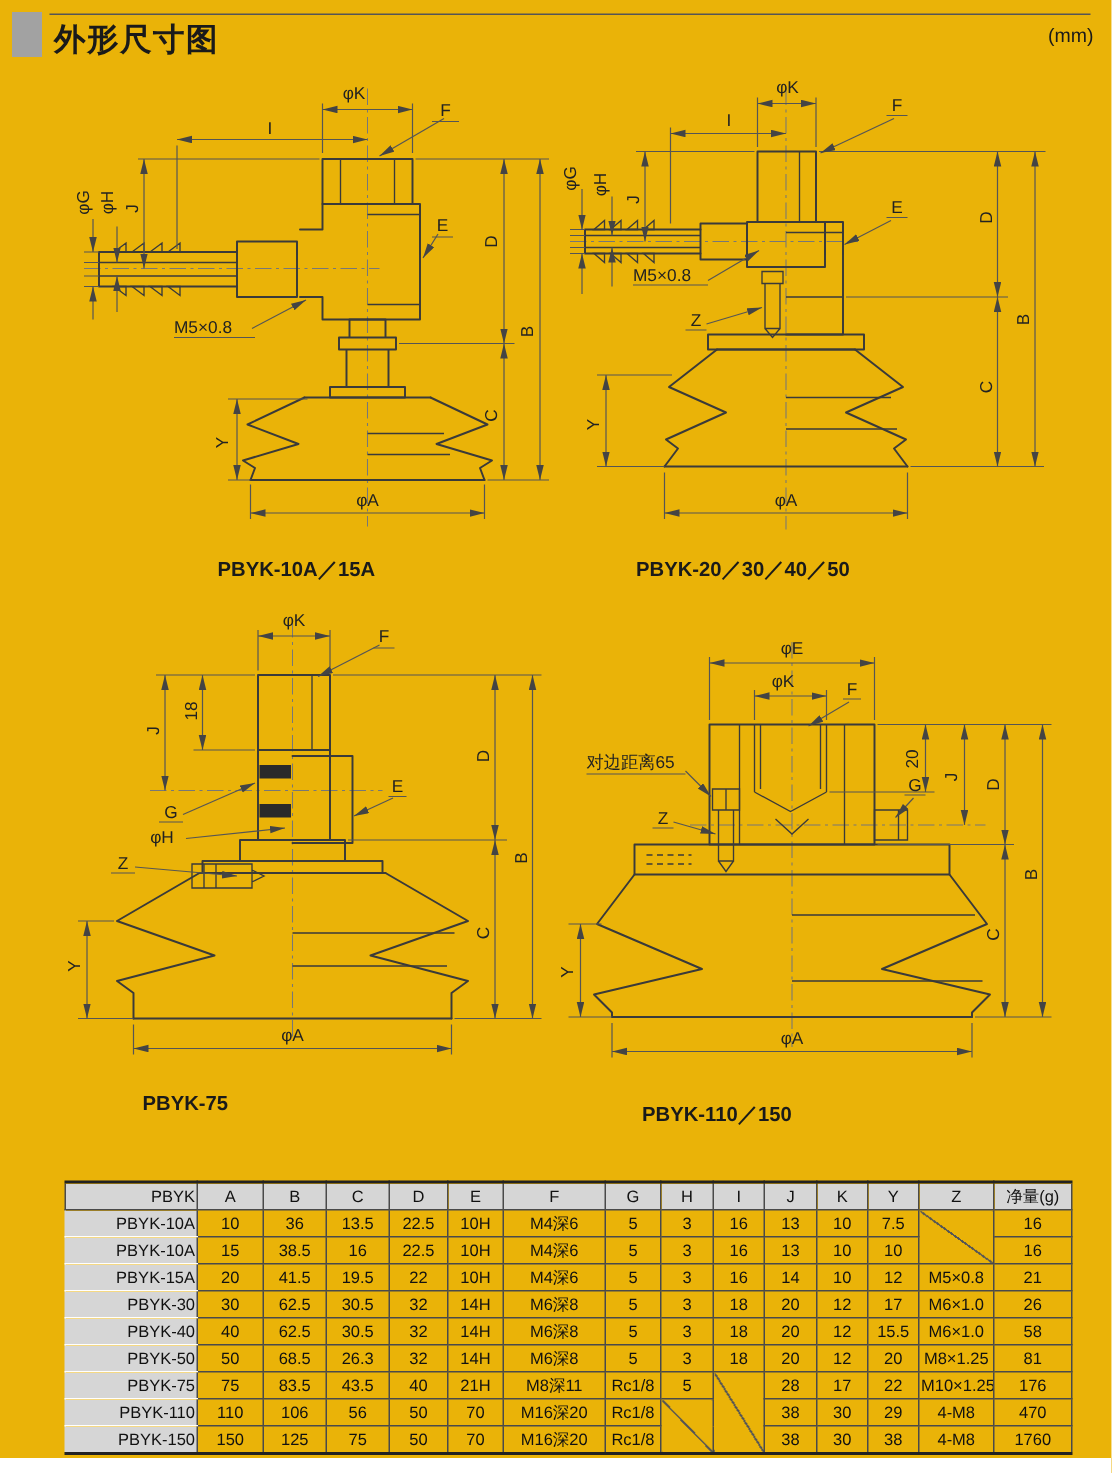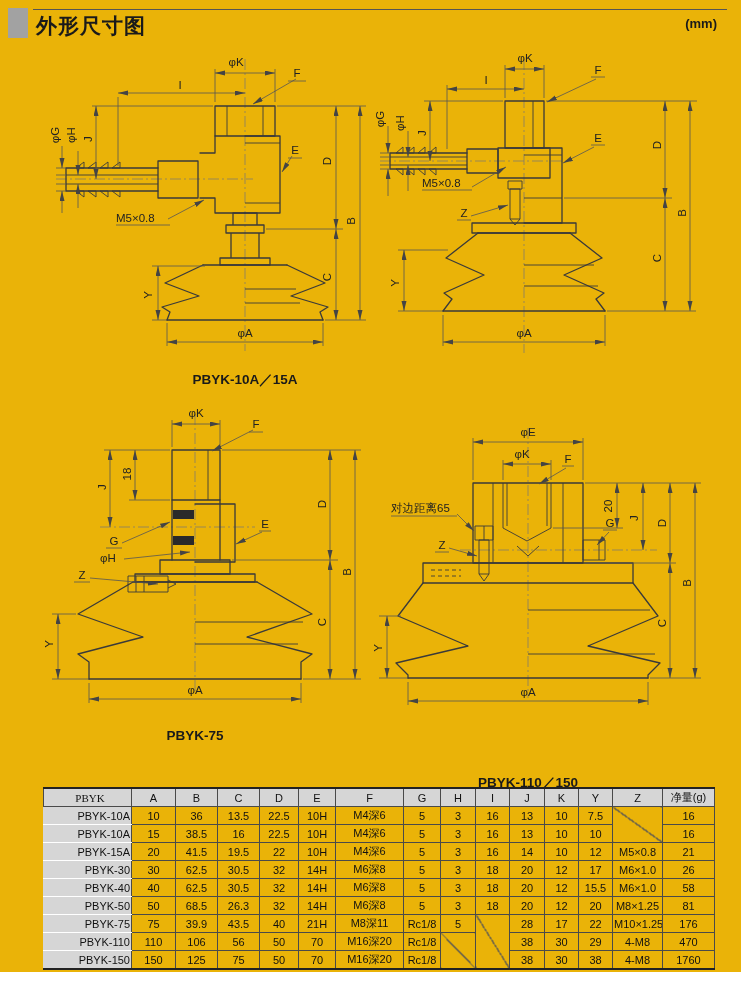--- a/index.html
+++ b/index.html
@@ -4,39 +4,39 @@
 <style>
   html,body { margin:0; padding:0; background:#ffffff; }
   .page {
     position:relative; width:741px; height:972px; background:#eab308;
     font-family:"Liberation Sans",sans-serif; color:#1a1a1a; overflow:hidden;
   }
   
   .title-marker { position:absolute; left:8px; top:8px; width:20px; height:30px; background:#a2a2a2; }
   .top-rule { position:absolute; left:33px; top:9px; width:694px; height:0; border-top:1.5px solid #555; }
   .page-title { position:absolute; left:36px; top:12px; font-size:21px; font-weight:bold; letter-spacing:1px; }
-  .unit-note { position:absolute; right:24px; top:16px; font-size:13px;font-weight:bold; }
+  .unit-note { position:absolute; right:12px; top:16px; font-size:13px; }
   
   .fig { position:absolute; }
-  .caption { position:absolute; font-size:13.5px; font-weight:bold; text-align:center; width:200px; }
+  .caption { position:absolute; font-size:13.5px; font-weight:bold; text-align:left; width:200px; }
   svg .o  { fill:none; stroke:#3a3a3a; stroke-width:1.3; stroke-linejoin:round; stroke-linecap:round; }
   svg .t  { fill:none; stroke:#3a3a3a; stroke-width:0.9; }
   svg .dsh{ fill:none; stroke:#3a3a3a; stroke-width:0.9; stroke-dasharray:4 3; }
   svg .d  { fill:none; stroke:#555; stroke-width:0.8; }
   svg .cl { fill:none; stroke:#777; stroke-width:0.7; stroke-dasharray:11 3 2 3; }
   svg .dk { fill:#2a2a2a; stroke:none; }
   svg text { font-family:"Liberation Sans",sans-serif; font-size:11.5px; fill:#222; }
   
   .spec-wrap { position:absolute; left:43px; top:787px; }
   table.spec { border-collapse:collapse; table-layout:fixed; width:656px; font-size:11px;
                border-top:2px solid #222; border-bottom:2px solid #222; }
   table.spec th, table.spec td { border:1px solid #4a4a4a; text-align:center; height:17px; padding:0 1px;
                font-weight:normal; color:#111; overflow:hidden; white-space:nowrap; }
   table.spec thead th { background:#d6d6d6; border-top:none; }
-  table.spec thead th:first-child { text-align:center; padding-left:6px;font-family:Liberation Serif, serif; }
+  table.spec thead th:first-child { text-align:right; padding-left:6px; }
   table.spec tbody th { background:#d6d6d6; text-align:right; padding-left:6px;
                border-left:1px solid #d6d6d6; border-top:1px solid #fff; border-bottom:1px solid #fff; }
   table.spec tbody tr:last-child th { border-bottom:none; }
   table.spec td.slash {
     background-image:linear-gradient(to top right,
       transparent calc(50% - 0.6px), #555 calc(50% - 0.6px),
       #555 calc(50% + 0.6px), transparent calc(50% + 0.6px));
   }
 </style>
 </head>
@@ -191,20 +191,21 @@
         <text x="50" y="134">M5×0.8</text>
         <text text-anchor="middle" x="92" y="164">Z</text>
         <text text-anchor="middle" x="226" y="89">E</text>
         <text text-anchor="middle" transform="rotate(-90 289 92)" x="289" y="92">D</text>
         <text text-anchor="middle" transform="rotate(-90 314 160)" x="314" y="160">B</text>
         <text text-anchor="middle" transform="rotate(-90 289 205)" x="289" y="205">C</text>
         <text text-anchor="middle" transform="rotate(-90 27 230)" x="27" y="230">Y</text>
         <text text-anchor="middle" x="152" y="284">φA</text>
       </g>
     </svg>
+    <div class="caption" style="left:52px; top:318px;">PBYK-20／30／40／50</div>
   </div>
 
   <div class="fig" style="left:40px; top:392px; width:345px; height:360px;">
     <svg width="345" height="332" viewBox="0 0 345 332">
       <g>
         <path class="cl" d="M155,22 V302"></path>
         <path class="cl" d="M60,135 H215"></path>
       </g>
       <g>
         <path class="o" d="M132,58 H180 V108 H132 Z"></path>
@@ -317,21 +318,21 @@
         <text text-anchor="middle" x="245" y="129">G</text>
         <text text-anchor="middle" transform="rotate(-90 247 108)" x="247" y="108">20</text>
         <text text-anchor="middle" transform="rotate(-90 273 120)" x="273" y="120">J</text>
         <text text-anchor="middle" transform="rotate(-90 301 125)" x="301" y="125">D</text>
         <text text-anchor="middle" transform="rotate(-90 326 185)" x="326" y="185">B</text>
         <text text-anchor="middle" transform="rotate(-90 301 225)" x="301" y="225">C</text>
         <text text-anchor="middle" transform="rotate(-90 17 250)" x="17" y="250">Y</text>
         <text text-anchor="middle" x="163" y="298">φA</text>
       </g>
     </svg>
-    <div class="caption" style="left:63px; top:336px;margin-top:40px;">PBYK-110／150</div>
+    <div class="caption" style="left:63px; top:336px;">PBYK-110／150</div>
   </div>
 
   <div class="spec-wrap">
     <table class="spec">
       <colgroup>
           <col style="width: 88px;">
           <col style="width: 44px;">
           <col style="width: 42px;">
           <col style="width: 42px;">
           <col style="width: 39px;">
@@ -463,21 +464,21 @@
             <td>18</td>
             <td>20</td>
             <td>12</td>
             <td>20</td>
             <td>M8×1.25</td>
             <td>81</td>
           </tr>
           <tr>
             <th>PBYK-75</th>
             <td>75</td>
-            <td>39.9</td>
+            <td>83.5</td>
             <td>43.5</td>
             <td>40</td>
             <td>21H</td>
             <td>M8深11</td>
             <td>Rc1/8</td>
             <td>5</td>
             <td rowspan="3" class="slash"></td>
             <td>28</td>
             <td>17</td>
             <td>22</td>

